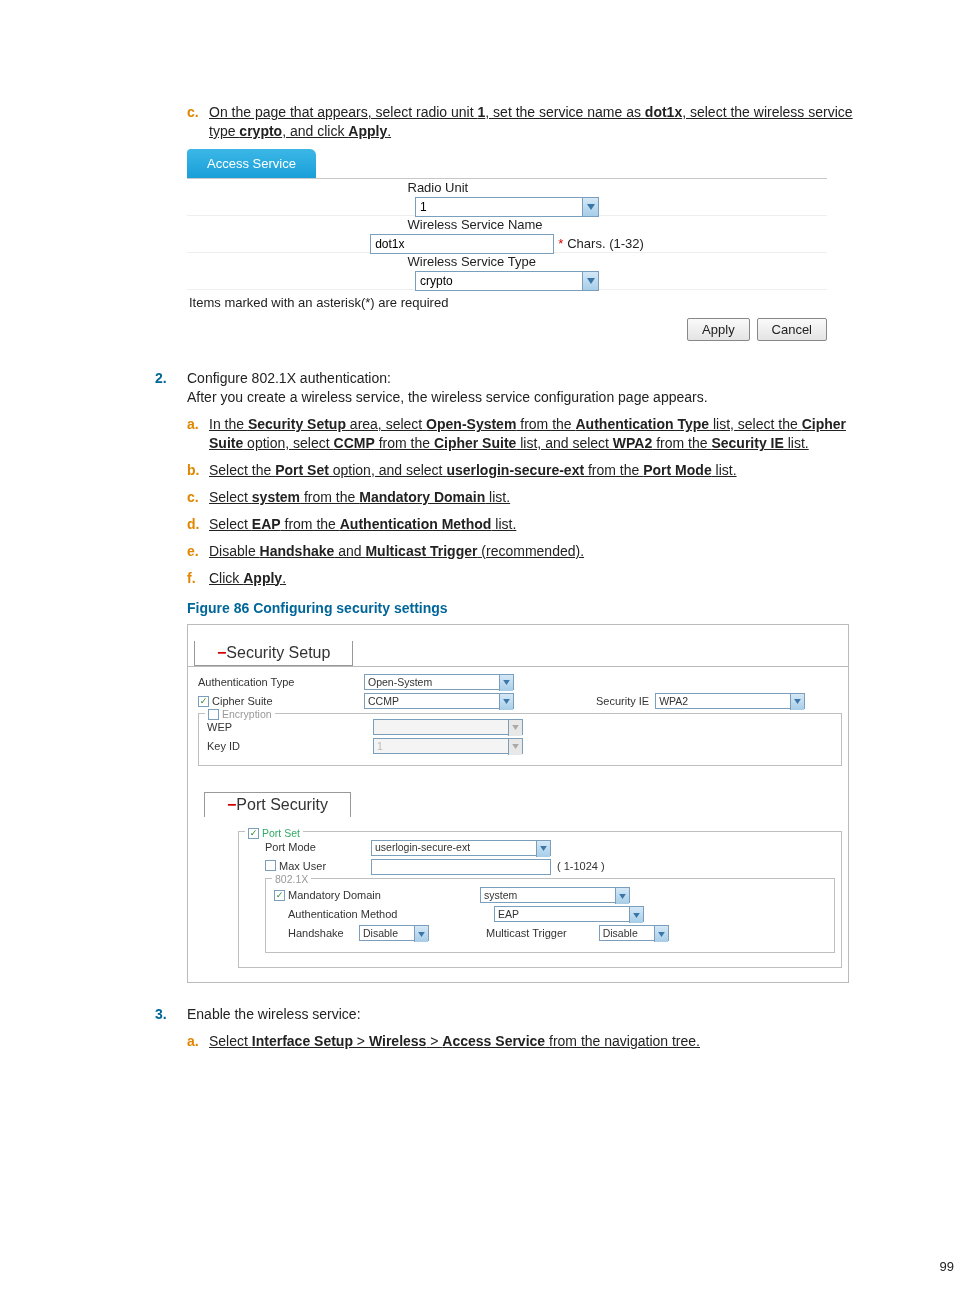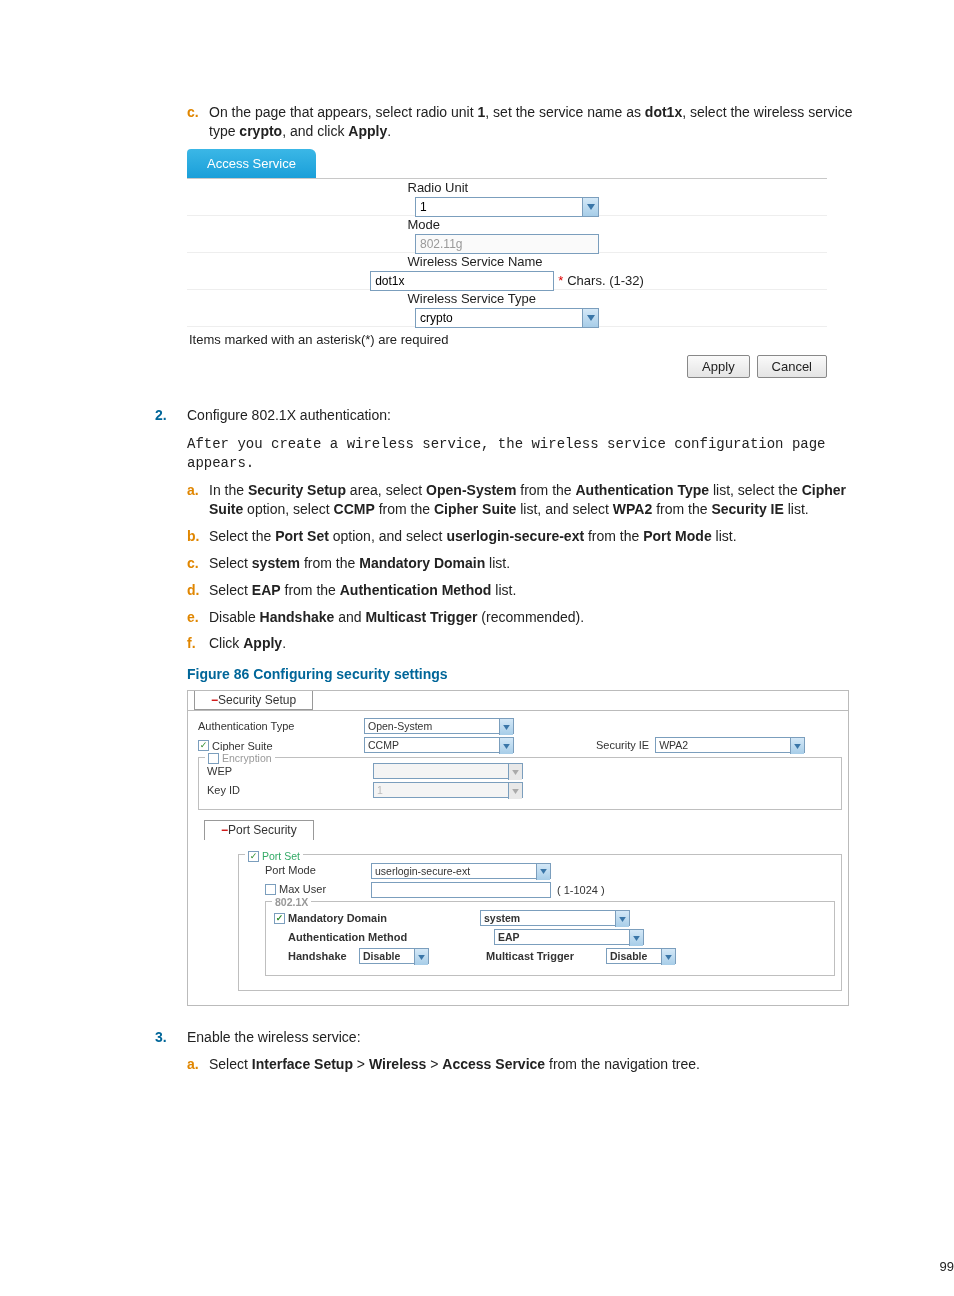--- a/index.html
+++ b/index.html
@@ -3,21 +3,21 @@
 <meta charset="utf-8">
 <style>
   html, body { margin: 0; padding: 0; background: #fff; font-family: Arial, Helvetica, sans-serif; color: #222; }
   .page { width: 954px; min-height: 1296px; margin: 0 auto; position: relative; box-sizing: border-box; padding: 95px 95px 40px 155px; font-size: 14px; line-height: 1.35; }
   b { font-weight: bold; }
   .num-item { display: flex; margin: 10px 0; }
   .num-marker { color: #006699; font-weight: bold; width: 30px; flex-shrink: 0; }
   .num-body { flex: 1; }
   .let-item { display: flex; margin: 8px 0; }
   .let-marker { color: #E08600; font-weight: bold; width: 22px; flex-shrink: 0; }
-  .let-body { flex: 1; }
+  .let-body { flex: 1; text-decoration: underline; }
   .fig-caption { color: #006699; font-weight: bold; margin: 12px 0 6px 0; }
 
   
   .fig85 { margin-left: 0; width: 640px; }
   .f85-tab { display: inline-block; background: linear-gradient(#3bb7e6, #1a9fd9); color: #fff; padding: 6px 20px; border-top-left-radius: 4px; border-top-right-radius: 6px; font-size: 13px; }
   .f85-grid { border-top: 1px solid #c8c8c8; }
   .f85-row { display: flex; align-items: center; height: 36px; border-bottom: 1px solid #eee; font-size: 13px; flex-direction: column; }
   .f85-row .lab { width: 205px; padding-left: 6px; }
   .f85-row .ctrl { display: flex; align-items: center; gap: 4px; }
   .f85-input, .f85-sel { height: 20px; border: 1px solid #7b9ebd; font-size: 12px; padding: 0 4px; box-sizing: border-box; }
@@ -25,21 +25,21 @@
   .f85-sel-wrap { position: relative; width: 184px; }
   .f85-sel-btn { position: absolute; right: 0; top: 0; width: 17px; height: 20px; background: linear-gradient(#d4e8f7,#a7cde8); border: 1px solid #7b9ebd; box-sizing: border-box; display: flex; align-items: center; justify-content: center; }
   .f85-sel-btn svg { width: 8px; height: 6px; }
   .req { color: #d00; }
   .f85-note { font-size: 13px; padding: 4px 0 6px 2px; }
   .f85-btns { text-align: right; padding-right: 0; }
   .f85-btn { display: inline-block; border: 1px solid #888; background: linear-gradient(#fafafa,#e4e4e4); border-radius: 2px; padding: 2px 14px; font-size: 13px; margin-left: 3px; }
 
   
   .fig86 { width: 660px; border: 1px solid #bbb; font-size: 11px; color: #333; }
-  .tab86 { display: inline-block; border: 1px solid #999; border-top: none; padding: 1px 16px; margin-left: 6px; font-size: 12px; background: #fff; }
+  .tab86 { display: inline-block; border: 1px solid #999; border-top: none; padding: 1px 22px; margin-left: 6px; font-size: 16px; background: #fff; margin-top: 16px; }
   .f86-block { padding: 4px 6px 8px 10px; }
   .f86-row { display: flex; align-items: center; margin: 3px 0; gap: 6px; }
   .f86-label { display: inline-block; }
   .w-160 { width: 160px; }
   .sel86, .inp86 { height: 16px; border: 1px solid #7b9ebd; font-size: 10.5px; background: #fff; box-sizing: border-box; }
   .sel86 { position: relative; display: inline-flex; align-items: center; padding: 0 14px 0 3px; }
   .sel86 .dd { position: absolute; right: 0; top: 0; width: 13px; height: 16px; background: linear-gradient(#d4e8f7,#a7cde8); border-left: 1px solid #7b9ebd; display: flex; align-items: center; justify-content: center; }
   .sel86 .dd svg { width: 7px; height: 5px; }
   .sel86.dis { background: #f4f4f4; color: #bbb; }
   .sel86.dis .dd { background: #e8e8e8; }
@@ -77,26 +77,20 @@
               <input class="f85-input" value="1" style="">
               <div class="f85-sel-btn">
                   <svg viewBox="0 0 8 6">
                     <path d="M0 0 L8 0 L4 6 Z" fill="#3a76a8"></path>
                   </svg>
                 </div>
             </div>
           </div>
         </div>
         <div class="f85-row">
-          <div class="lab">Mode</div>
-          <div class="ctrl">
-            <input class="f85-input" style="color: rgb(153, 153, 153); background: rgb(250, 250, 250);" value="802.11g">
-          </div>
-        </div>
-        <div class="f85-row">
           <div class="lab">Wireless Service Name</div>
           <div class="ctrl">
             <input class="f85-input" value="dot1x" style="">
             <span class="req">*</span>
             <span> Chars. (1-32)</span>
           </div>
         </div>
         <div class="f85-row">
           <div class="lab">Wireless Service Type</div>
           <div class="ctrl">
@@ -116,21 +110,21 @@
         <span class="f85-btn">Apply</span>
         <span class="f85-btn">Cancel</span>
       </div>
     </div>
   </div>
 
   <div class="num-item" style="margin-top:28px;">
     <div class="num-marker">2.</div>
     <div class="num-body" style="margin-left:2px;">
       <div>Configure 802.1X authentication:</div>
-      <div style="margin-top:10px;font-family:Liberation Mono, monospace;">After you create a wireless service, the wireless service configuration page appears.</div>
+      <div style="">After you create a wireless service, the wireless service configuration page appears.</div>
 
       <div class="let-item">
         <div class="let-marker">a.</div>
         <div class="let-body">
           <span>In the </span><b>Security Setup</b><span> area, select </span><b>Open-System</b><span> from the </span><b>Authentication Type</b><span> list, select the </span><b>Cipher Suite</b><span> option, select </span><b>CCMP</b><span> from the </span><b>Cipher Suite</b><span> list, and select </span><b>WPA2</b><span> from the </span><b>Security IE</b><span> list.</span>
         </div>
       </div>
       <div class="let-item">
         <div class="let-marker">b.</div>
         <div class="let-body">
@@ -268,21 +262,21 @@
               <span class="f86-label" style="width:100px;padding-left:18px;">
                 <span class="cb86">
                     <span class="cb-box"></span>
                     <span>Max User</span>
                   </span>
               </span>
               <input class="inp86" style="width: 180px;">
               <span>( 1-1024 )</span>
             </div>
 
-            <div class="fieldset86" style="margin-left:18px;margin-top:0;font-weight:bold;">
+            <div class="fieldset86" style="margin-left:18px;margin-top:0;">
               <span class="legend greyed">802.1X</span>
               <div class="f86-row" style="margin-top:6px;">
                 <span class="f86-label" style="width:200px;">
                   <span class="cb86">
                       <span class="cb-box checked"></span>
                       <span>Mandatory Domain</span>
                     </span>
                 </span>
                 <span class="sel86" style="width:150px;">
                   <span>system</span>

